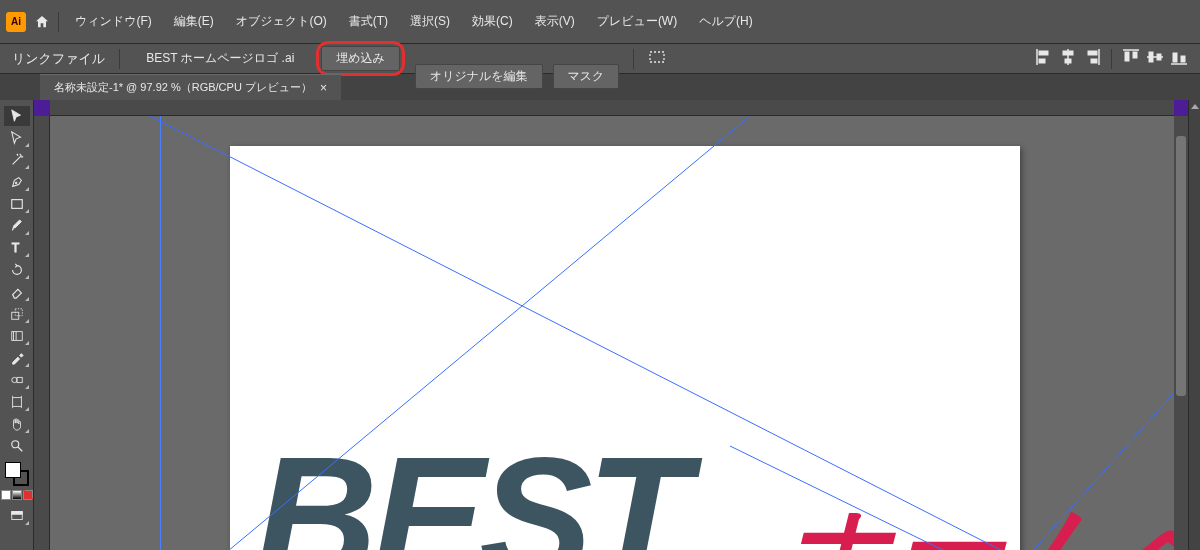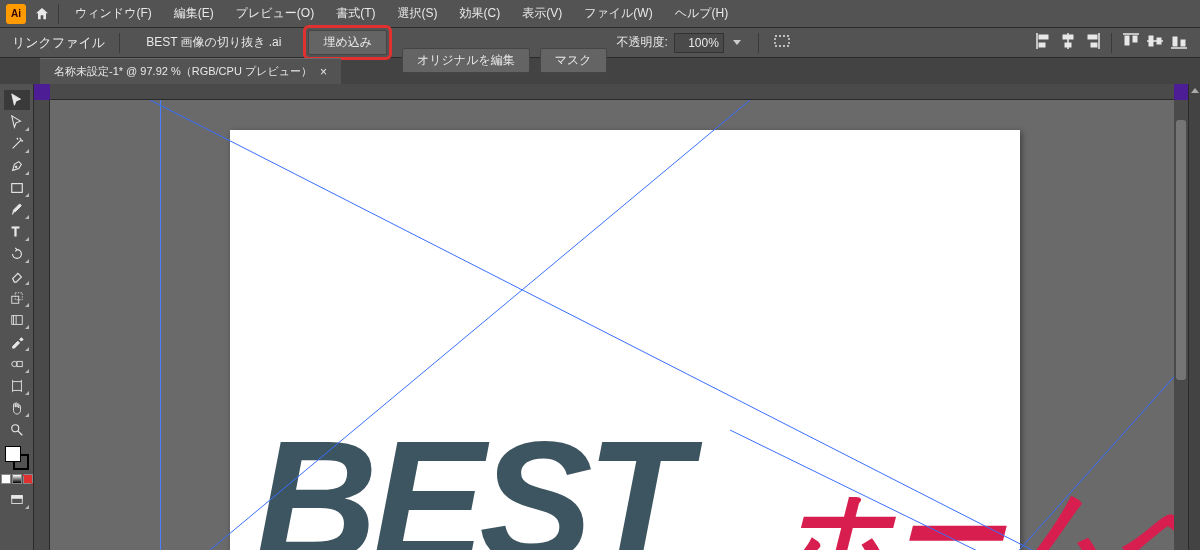--- a/index.html
+++ b/index.html
@@ -1,28 +1,28 @@
 <!DOCTYPE html>
 <html><head>
 <meta charset="utf-8">
 <style>
 * { margin: 0; padding: 0; box-sizing: border-box; font-family: "Meiryo", "Hiragino Kaku Gothic Pro", sans-serif; }
 body { background: #535353; width: 1200px; height: 550px; overflow: hidden; color: #e8e8e8; font-size: 12px; user-select: none; }
 
-.menubar { height: 28px; background: #535353; display: flex; align-items: center; padding: 0 6px; gap: 2px; border-bottom: 1px solid #2a2a2a; }
+.menubar { height: 44px; background: #535353; display: flex; align-items: center; padding: 0 6px; gap: 2px; border-bottom: 1px solid #2a2a2a; }
 .app-icon { width: 20px; height: 20px; background: #ff9a00; border-radius: 3px; display: flex; align-items: center; justify-content: center; font-size: 10px; font-weight: bold; color: #330000; margin-right: 4px; }
 .home-icon { width: 20px; height: 20px; display: flex; align-items: center; justify-content: center; fill: #e8e8e8; }
 .menubar .menu-item { padding: 4px 10px; font-size: 12px; cursor: default; white-space: nowrap; }
 
 .controlbar { height: 30px; background: #535353; display: flex; align-items: center; padding: 0 12px; gap: 10px; border-bottom: 1px solid #2a2a2a; }
 .ctrl-label { font-size: 13px; white-space: nowrap; }
 .ctrl-filename { font-size: 12px; white-space: nowrap; margin: 0 12px; }
 .ctrl-btn { background: #646464; border: 1px solid #454545; border-radius: 2px; padding: 3px 14px; font-size: 12px; color: #e8e8e8; cursor: pointer; white-space: nowrap; display: flex; align-items: center; gap: 4px; margin-top: 36px; }
 .ctrl-btn.dropdown::after { content: ""; border-left: 4px solid transparent; border-right: 4px solid transparent; border-top: 5px solid #ccc; margin-left: 6px; }
-.highlight-box { border: 3px solid #e03030; padding: 0; border-radius: 6px; }
+.highlight-box { border: 3px solid #e03030; padding: 0; border-radius: 12px; }
 .highlight-box .ctrl-btn { margin: 2px; }
 .opacity-group { display: flex; align-items: center; gap: 6px; }
 .opacity-input { background: #4a4a4a; border: 1px solid #333; color: #e8e8e8; width: 50px; padding: 2px 4px; font-size: 12px; text-align: right; }
 .chev-btn { width: 14px; height: 18px; display: flex; align-items: center; justify-content: center; }
 .spacer { flex: 1; }
 .align-icons { display: flex; gap: 6px; align-items: center; }
 .align-ic { width: 18px; height: 18px; fill: #e8e8e8; stroke: #e8e8e8; }
 .sep { width: 1px; height: 20px; background: #3a3a3a; margin: 0 4px; }
 
 .tabbar { height: 26px; background: #434343; display: flex; align-items: flex-end; padding-left: 40px; }
@@ -61,47 +61,38 @@
 <div class="menubar">
   <div class="app-icon">Ai</div>
   <div class="home-icon">
     <svg viewBox="0 0 24 24" width="16" height="16">
         <path d="M12 3l9 8h-3v9h-4v-6h-4v6H6v-9H3z"></path>
       </svg>
   </div>
   <div class="sep"></div>
   <div class="menu-item">ウィンドウ(F)</div>
   <div class="menu-item">編集(E)</div>
-  <div class="menu-item">プレビュー(O)</div>
+  <div class="menu-item">オブジェクト(O)</div>
   <div class="menu-item">書式(T)</div>
   <div class="menu-item">選択(S)</div>
   <div class="menu-item">効果(C)</div>
   <div class="menu-item">表示(V)</div>
-  <div class="menu-item">ファイル(W)</div>
+  <div class="menu-item">プレビュー(W)</div>
   <div class="menu-item">ヘルプ(H)</div>
 </div>
 
 <div class="controlbar">
   <span class="ctrl-label" style="">リンクファイル</span>
   <div class="sep"></div>
-  <span class="ctrl-filename">BEST 画像の切り抜き .ai</span>
+  <span class="ctrl-filename">BEST ホームページロゴ .ai</span>
   <span class="highlight-box">
     <button class="ctrl-btn">埋め込み</button>
   </span>
   <button class="ctrl-btn">オリジナルを編集</button>
   <button class="ctrl-btn">マスク</button>
-  <div class="opacity-group">
-    <span>不透明度:</span>
-    <input class="opacity-input" value="100%" style="">
-    <span class="chev-btn">
-      <svg width="8" height="6">
-          <path d="M0 0l4 5 4-5z" fill="#ccc"></path>
-        </svg>
-    </span>
-  </div>
   <div class="sep"></div>
   <span>
     <svg class="align-ic" viewBox="0 0 18 18">
         <rect x="2" y="4" width="14" height="10" fill="none" stroke-width="1.3" stroke-dasharray="2"></rect>
       </svg>
   </span>
   <div class="spacer"></div>
   <div class="align-icons">
     <span><svg class="align-ic" viewBox="0 0 18 18">
           <line x1="2" y1="1" x2="2" y2="17" stroke-width="1.5"></line>

